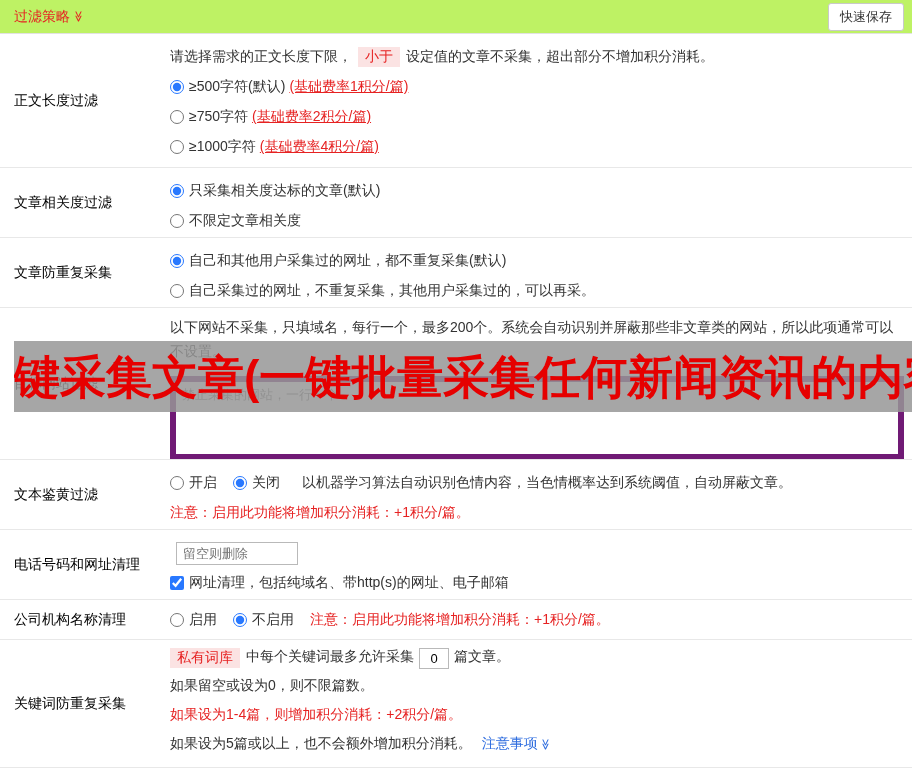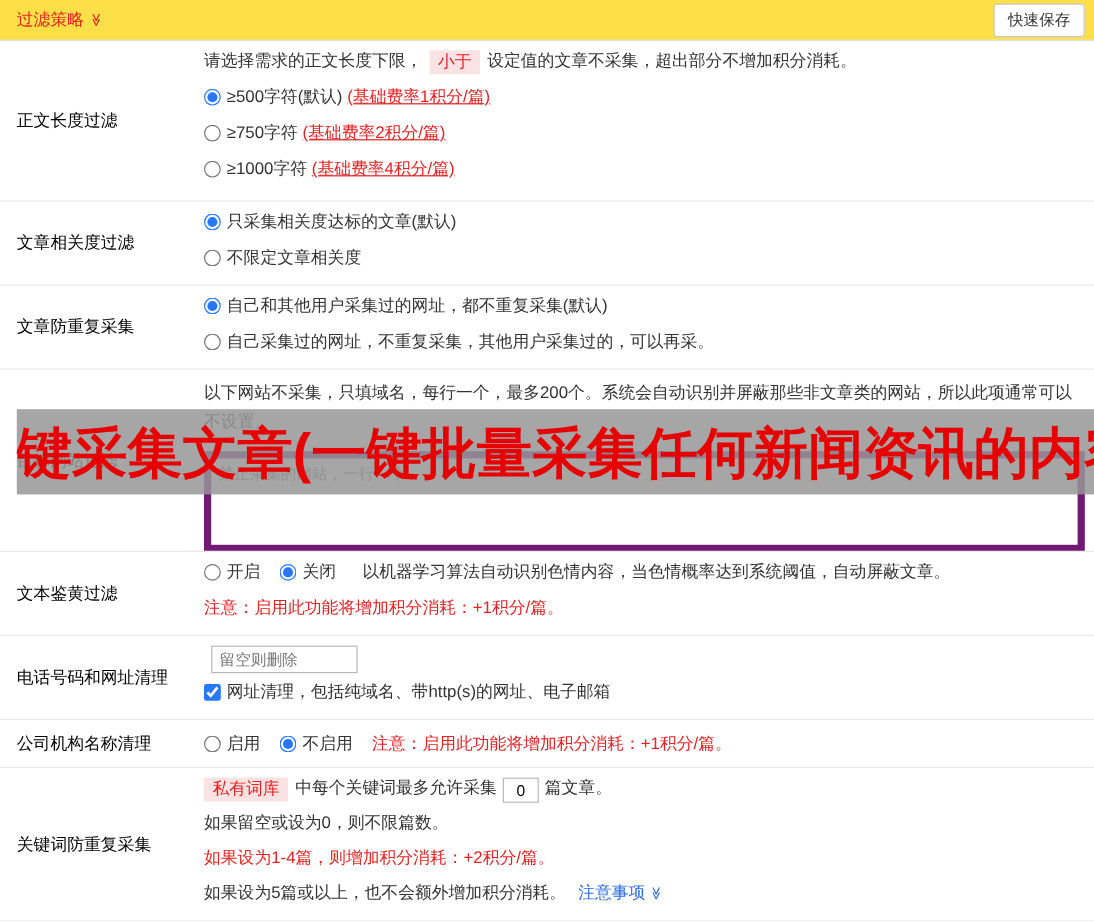--- a/index.html
+++ b/index.html
@@ -1,28 +1,28 @@
 <!DOCTYPE html>
 <html><head>
 <meta charset="utf-8">
 <style>
   *{box-sizing:border-box;margin:0;padding:0}
   html,body{background:#fff}
   body{width:912px;height:768px;font-family:"Liberation Sans","DejaVu Sans",sans-serif;font-size:14px;color:#333}
   .page{position:relative;width:912px;height:768px;overflow:hidden;background:#fff}
 
-  .topbar{height:34px;background:#fde047;border-bottom:1px solid #e2e2e2;display:flex;align-items:center;justify-content:space-between;padding:0 8px 0 14px}
+  .topbar{height:34px;background:#bef264;border-bottom:1px solid #e2e2e2;display:flex;align-items:center;justify-content:space-between;padding:0 8px 0 14px}
   .title{color:#e62222;font-size:14px;display:flex;align-items:center}
   .chev{display:inline-block;transform:rotate(90deg);font-size:11px;margin-left:3px;line-height:1}
   .save-btn{background:#fff;border:1px solid #c9c9c9;border-radius:3px;padding:4px 11px;font-size:13px;color:#333;cursor:pointer;font-family:Liberation Mono, monospace}
 
   .row{display:flex;border-bottom:1px solid #e8e8e8;overflow:hidden}
   .row-label{width:170px;flex:none;padding:0 10px 0 14px;display:flex;align-items:center;color:#000000}
   .row-content{flex:1;padding:8px 8px 8px 0}
-  .line{min-height:30px;display:flex;align-items:flex-start;flex-wrap:wrap}
+  .line{min-height:30px;display:flex;align-items:center;flex-wrap:wrap}
   .opt{display:inline-flex;align-items:center;margin-right:16px;cursor:pointer}
   input[type=radio],input[type=checkbox]{accent-color:#2878ff;width:14px;height:14px;margin-right:5px;cursor:pointer}
   .fee{color:#e62222;text-decoration:underline;margin-left:4px}
   .hl{color:#e62222;background:#fbe3e3;padding:1px 7px;margin-right:6px}
   .hl2{color:#e62222;background:#fbe3e3;padding:1px 7px;margin:0 6px}
   .desc{margin-left:6px}
   .note{color:#e62222}
   textarea{display:block;width:100%;height:84px;border:6px solid #701a75;resize:none;font:13px "Liberation Sans","DejaVu Sans",sans-serif;padding:4px 6px;color:#0369a1;margin-top:12px}
   .text-input{border:1px solid #b9b9b9;height:23px;padding:2px 6px;font:13px "Liberation Sans","DejaVu Sans",sans-serif;width:122px;margin-left:6px}
   .num-input{width:30px;border:1px solid #b9b9b9;height:21px;text-align:center;margin:0 5px;font:13px "Liberation Sans","DejaVu Sans",sans-serif}

